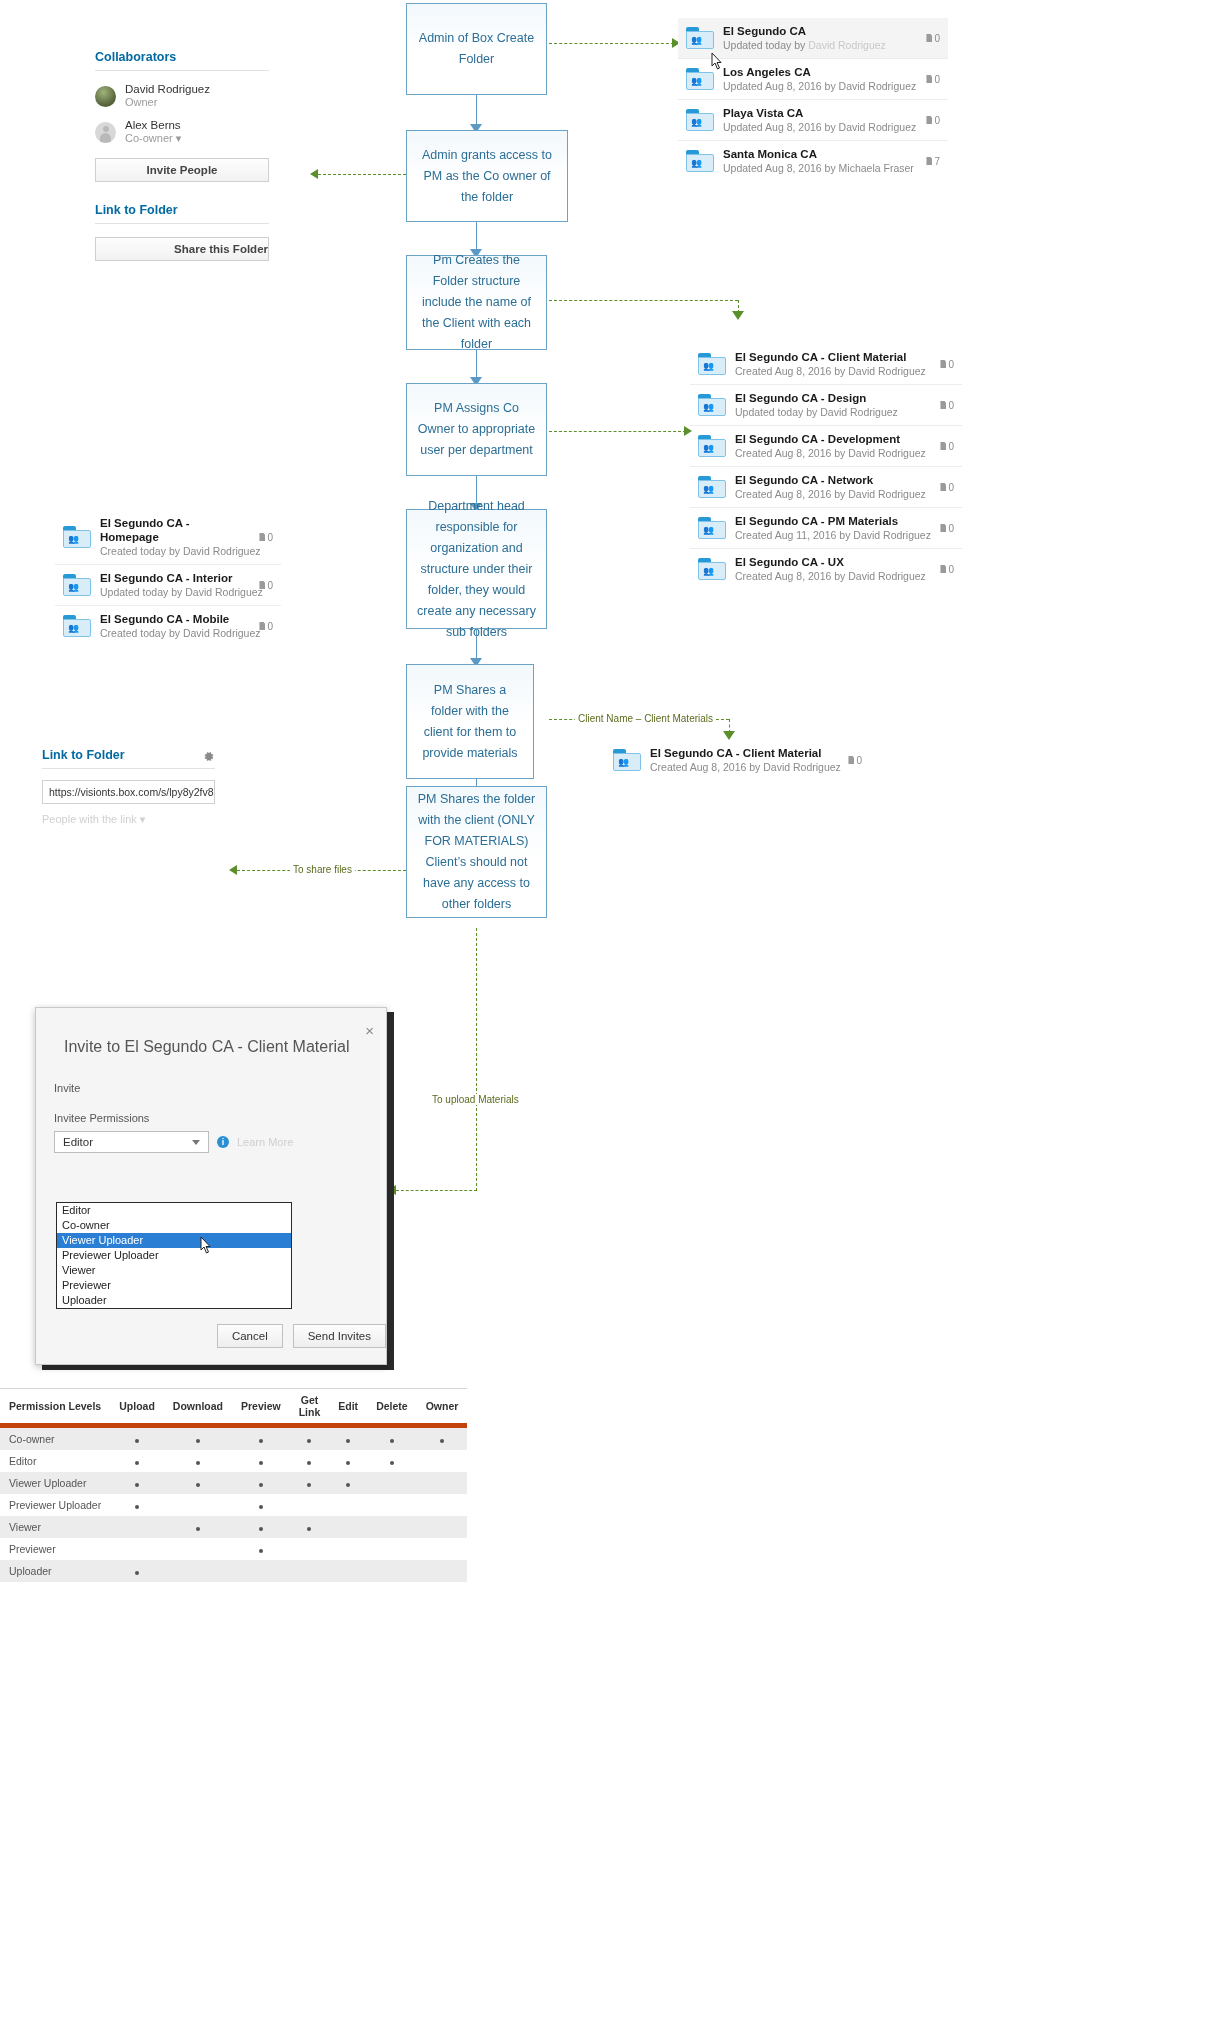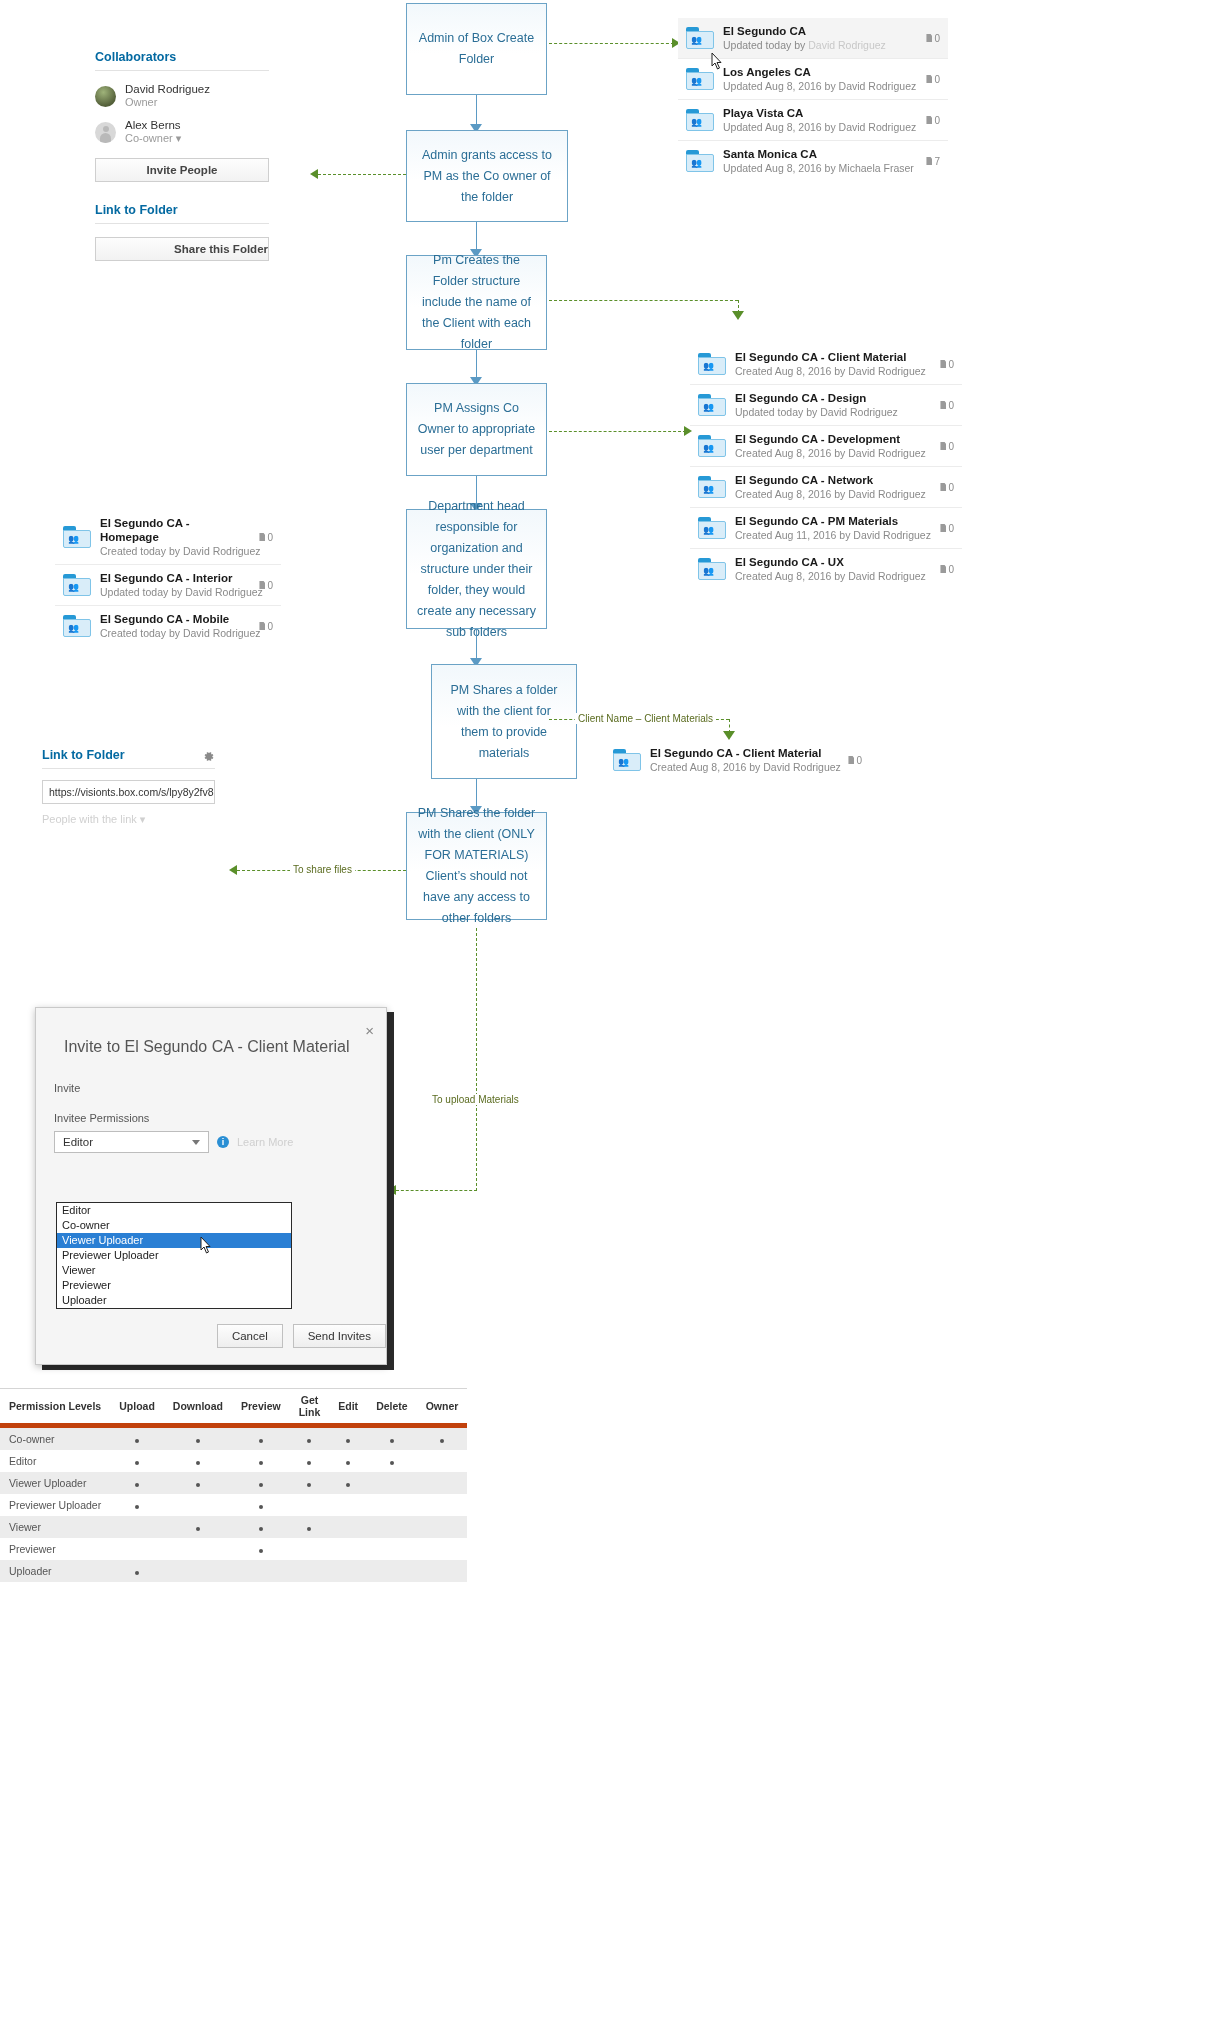--- a/index.html
+++ b/index.html
@@ -147,27 +147,27 @@
 </div>
 <div class="solidV" style="left:476px;top:476px;height:30px;"></div>
 <div class="arrDblue" style="left:470px;top:503px;"></div>
 
 <div class="flowbox" style="left:406px;top:509px;width:141px;height:120px;">
   <span>Department head responsible for organization and structure under their folder, they would create any necessary sub folders</span>
 </div>
 <div class="solidV" style="left:476px;top:629px;height:32px;"></div>
 <div class="arrDblue" style="left:470px;top:658px;"></div>
 
-<div class="flowbox" style="left:406px;top:664px;width:146px;height:115px;margin-left:25px;">
+<div class="flowbox" style="left:406px;top:664px;width:128px;height:115px;">
   <span>PM Shares a folder with the client for them to provide materials</span>
 </div>
 <div class="solidV" style="left:476px;top:779px;height:30px;"></div>
 <div class="arrDblue" style="left:470px;top:806px;"></div>
 
-<div class="flowbox" style="left:406px;top:812px;width:141px;height:108px;">
+<div class="flowbox" style="left:406px;top:786px;width:141px;height:132px;">
   <span>PM Shares the folder with the client (ONLY FOR MATERIALS) Client’s should not have any access to other folders</span>
 </div>
 
 <div class="dashH" style="left:549px;top:43px;width:125px;"></div>
 <div class="arrR" style="left:672px;top:38px;"></div>
 
 <div class="dashH" style="left:318px;top:174px;width:88px;"></div>
 <div class="arrL" style="left:310px;top:169px;"></div>
 
 <div class="dashH" style="left:549px;top:300px;width:189px;"></div>

